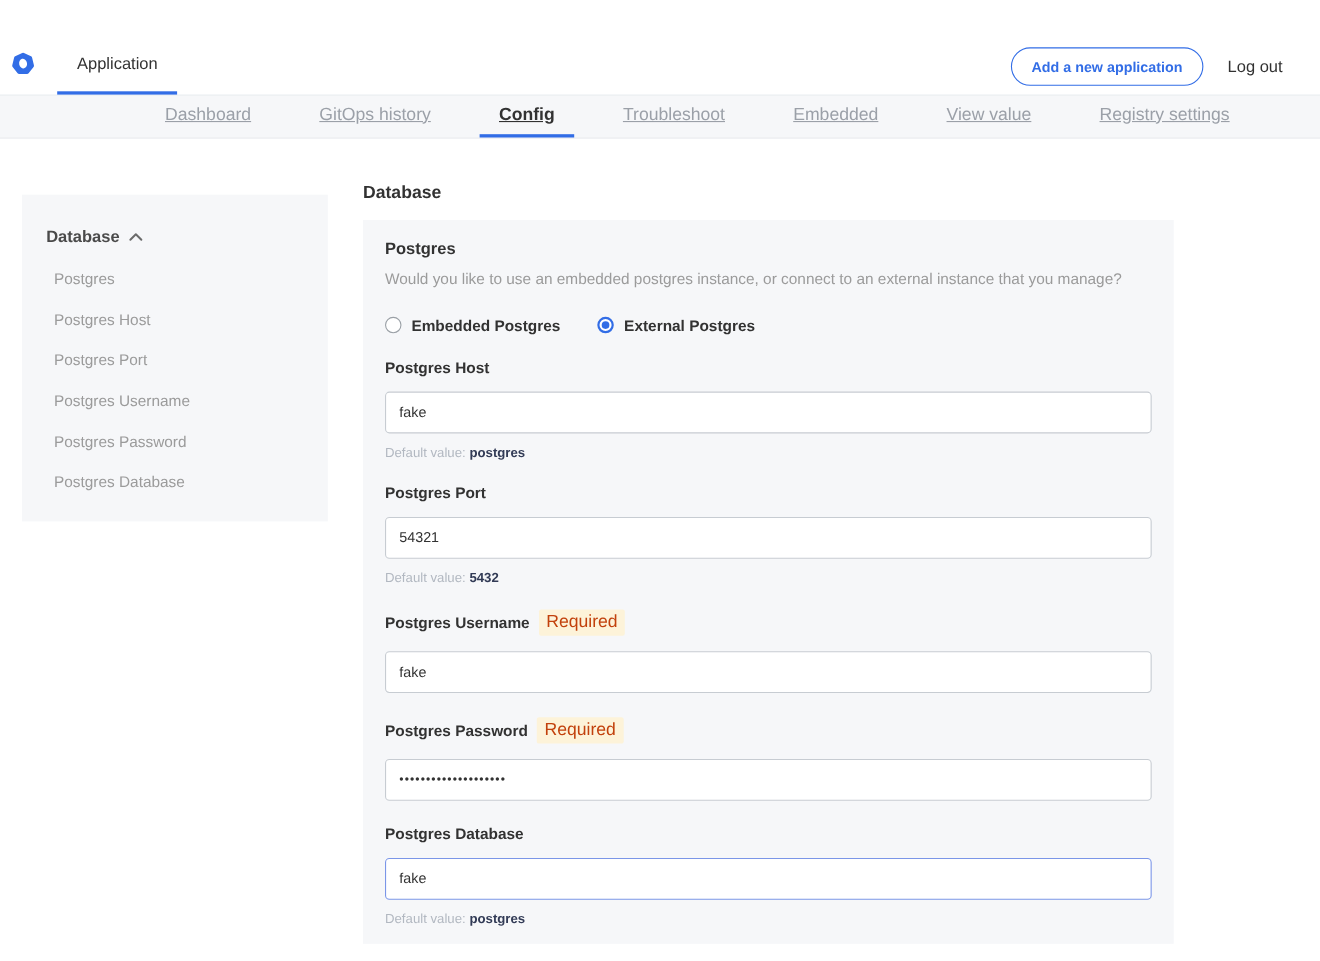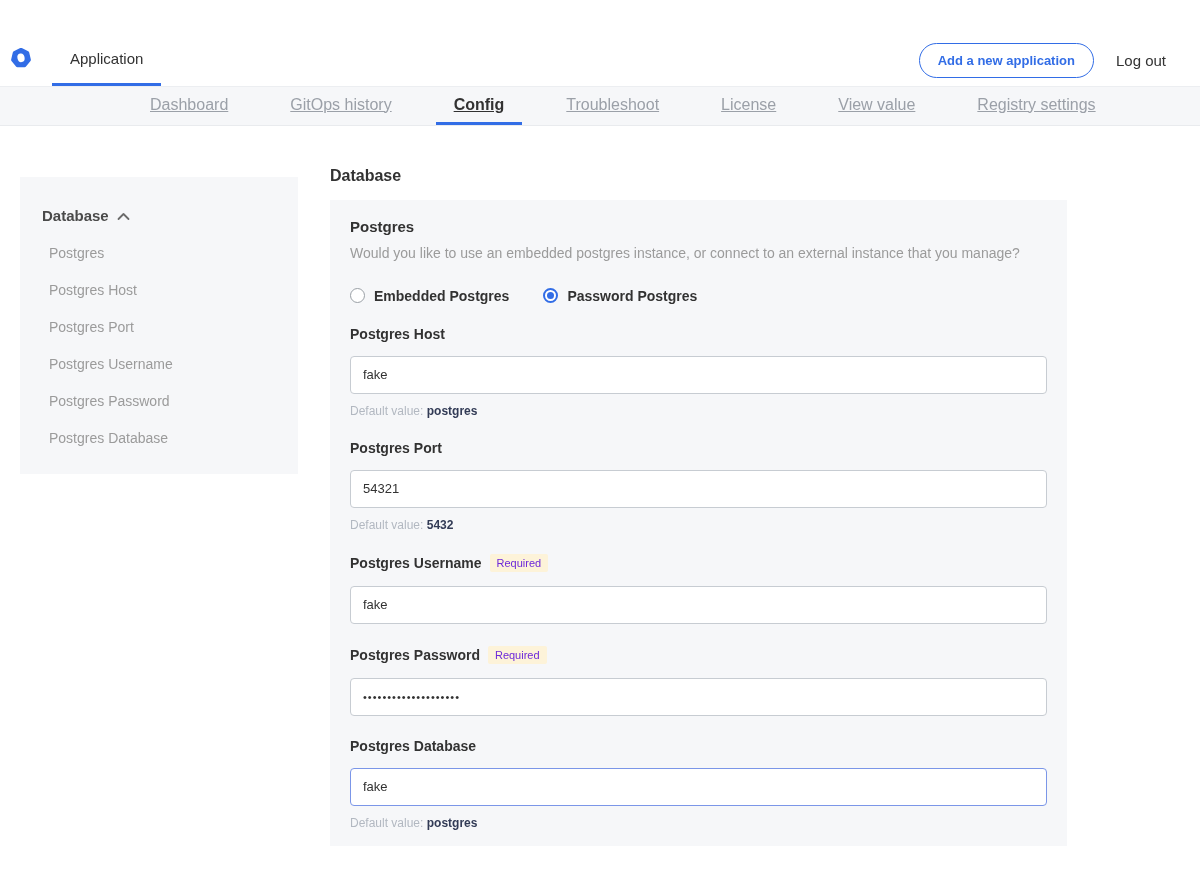--- a/index.html
+++ b/index.html
@@ -122,22 +122,22 @@
   .radio-circle.selected { border: 2px solid #326de6; }
   .radio-circle.selected::after {
     content: ""; width: 7px; height: 7px; border-radius: 50%; background: #326de6;
   }
   .radio-label { font-size: 14px; font-weight: bold; color: #323232; }
 
   .field { margin-top: 22px; }
   .field-label-row { display: flex; align-items: center; gap: 8px; }
   .field-label { font-size: 14px; font-weight: bold; color: #323232; }
   .required-badge {
-    font-size: 11px;
-    color: #6d28d9;
+    font-size: 16px;
+    color: #c2410c;
     background: #fdf3d9;
     padding: 3px 7px;
     border-radius: 2px;
   }
   .text-input {
     margin-top: 14px;
     width: 100%;
     height: 38px;
     border: 1px solid #c7ccd2;
     border-radius: 4px;
@@ -183,21 +183,21 @@
     <button class="pill-btn">Add a new application</button>
     <span class="logout">Log out</span>
   </div>
 </div>
 
 <div class="subnav">
   <div class="subnav-item">Dashboard</div>
   <div class="subnav-item">GitOps history</div>
   <div class="subnav-item active">Config</div>
   <div class="subnav-item">Troubleshoot</div>
-  <div class="subnav-item">License</div>
+  <div class="subnav-item">Embedded</div>
   <div class="subnav-item">View value</div>
   <div class="subnav-item">Registry settings</div>
 </div>
 
 <div class="content">
 
   <div class="sidebar">
     <div class="sidebar-group-header">
       <span>Database</span>
       <span>
@@ -223,21 +223,21 @@
       <div class="group-label">Postgres</div>
       <div class="group-help">Would you like to use an embedded postgres instance, or connect to an external instance that you manage?</div>
 
       <div class="radio-row">
         <div class="radio-option">
           <span class="radio-circle"></span>
           <span class="radio-label">Embedded Postgres</span>
         </div>
         <div class="radio-option">
           <span class="radio-circle selected"></span>
-          <span class="radio-label">Password Postgres</span>
+          <span class="radio-label">External Postgres</span>
         </div>
       </div>
 
       <div class="field">
         <div class="field-label-row">
           <span class="field-label">Postgres Host</span>
         </div>
         <input class="text-input" type="text" value="fake" style="">
         <div class="helper">
           <span>Default value:</span>

